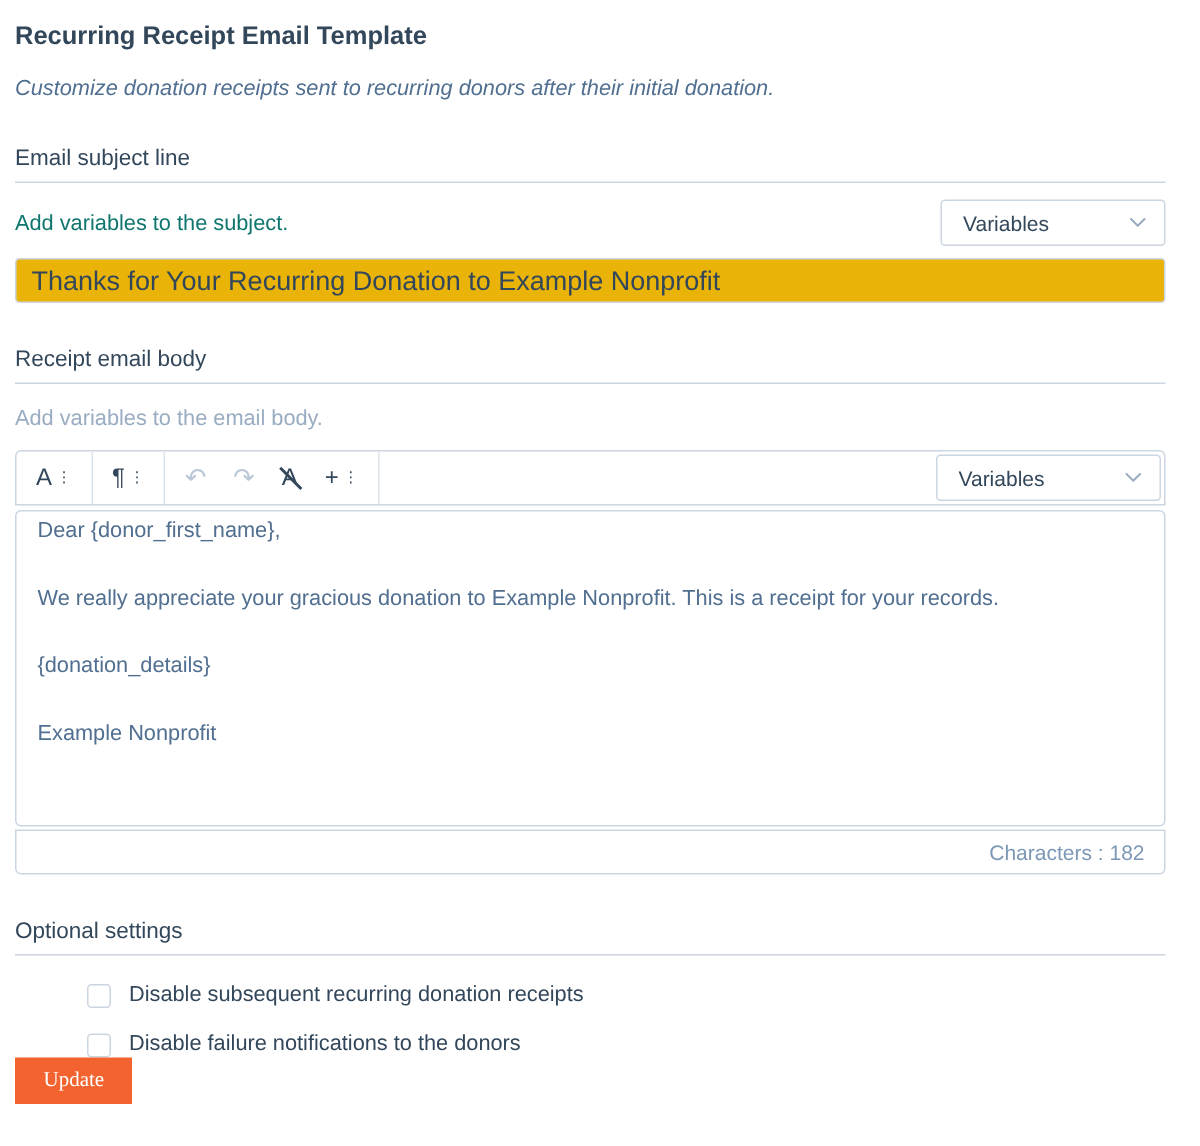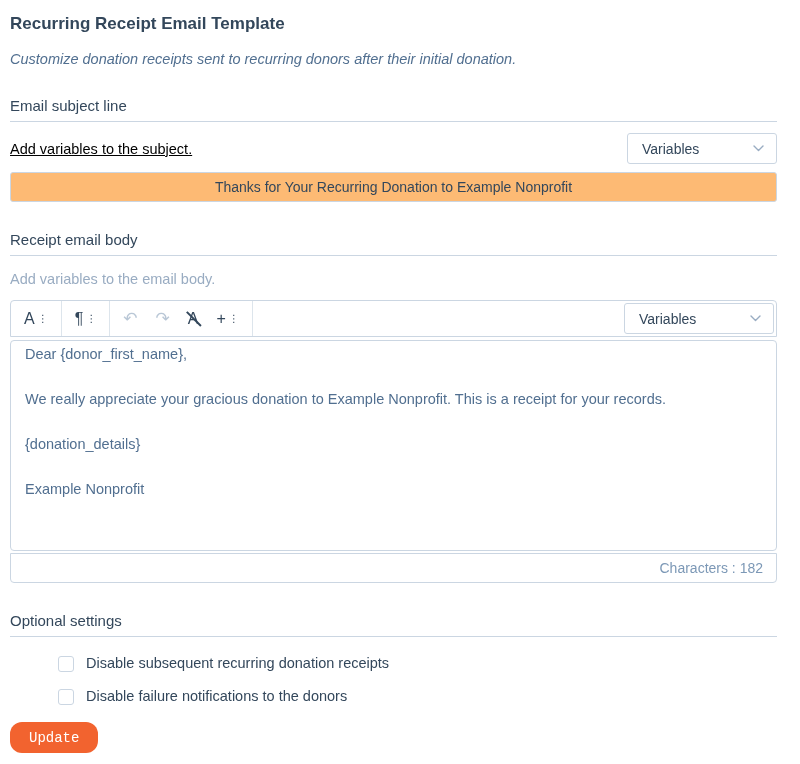--- a/index.html
+++ b/index.html
@@ -35,21 +35,21 @@
     line-height: 17px;
   }
 
   .helper-row {
     margin-top: 11px;
     display: flex;
     align-items: center;
     justify-content: space-between;
     min-height: 31px;
   }
-  .helper-text { font-size: 14.5px; color: #000000; text-decoration: underline; }
+  .helper-text { font-size: 14.5px; color: #0f766e; }
 
   .dropdown {
     width: 150px;
     height: 31px;
     border: 1px solid #cbd6e2;
     border-radius: 3px;
     background: #ffffff;
     display: flex;
     align-items: center;
     justify-content: space-between;
@@ -60,26 +60,25 @@
   .dropdown-label { font-size: 14px; color: #33475b; }
   .chevron { display: inline-flex; }
 
   .text-input {
     margin-top: 8px;
     width: 100%;
     height: 30px;
     border: 1px solid #cbd6e2;
     border-radius: 3px;
     font-family: "Liberation Sans", sans-serif;
-    font-size: 14px;
+    font-size: 18px;
     color: #33475b;
     padding: 0 10px;
     outline: none;
-    background: #fdba74;
-    text-align: center;
+    background: #eab308;
   }
 
   .body-helper { margin-top: 15px; font-size: 14.5px; color: #99acc2; }
 
   .editor { margin-top: 13px; }
 
   .toolbar {
     height: 37px;
     border: 1px solid #cbd6e2;
     border-radius: 4px 4px 0 0;
@@ -164,28 +163,27 @@
     border: 1px solid #cbd6e2;
     border-radius: 3px;
     background: #ffffff;
     margin: 0 12px 0 0;
     cursor: pointer;
     flex: 0 0 auto;
   }
   .checkbox-label { font-size: 14.5px; color: #33475b; line-height: 17px; }
 
   .update-btn {
-    margin-top: 17px;
     height: 31px;
     padding: 0 19px;
     background: #f2632f;
     color: #ffffff;
     border: none;
-    border-radius: 12px;
-    font-family: Liberation Mono, monospace;
+    border-radius: 0;
+    font-family: Liberation Serif, serif;
     font-size: 14px;
     cursor: pointer;
   }
 </style>
 </head>
 <body>
 
 <div class="page">
 
   <h1 class="page-title">Recurring Receipt Email Template</h1>

